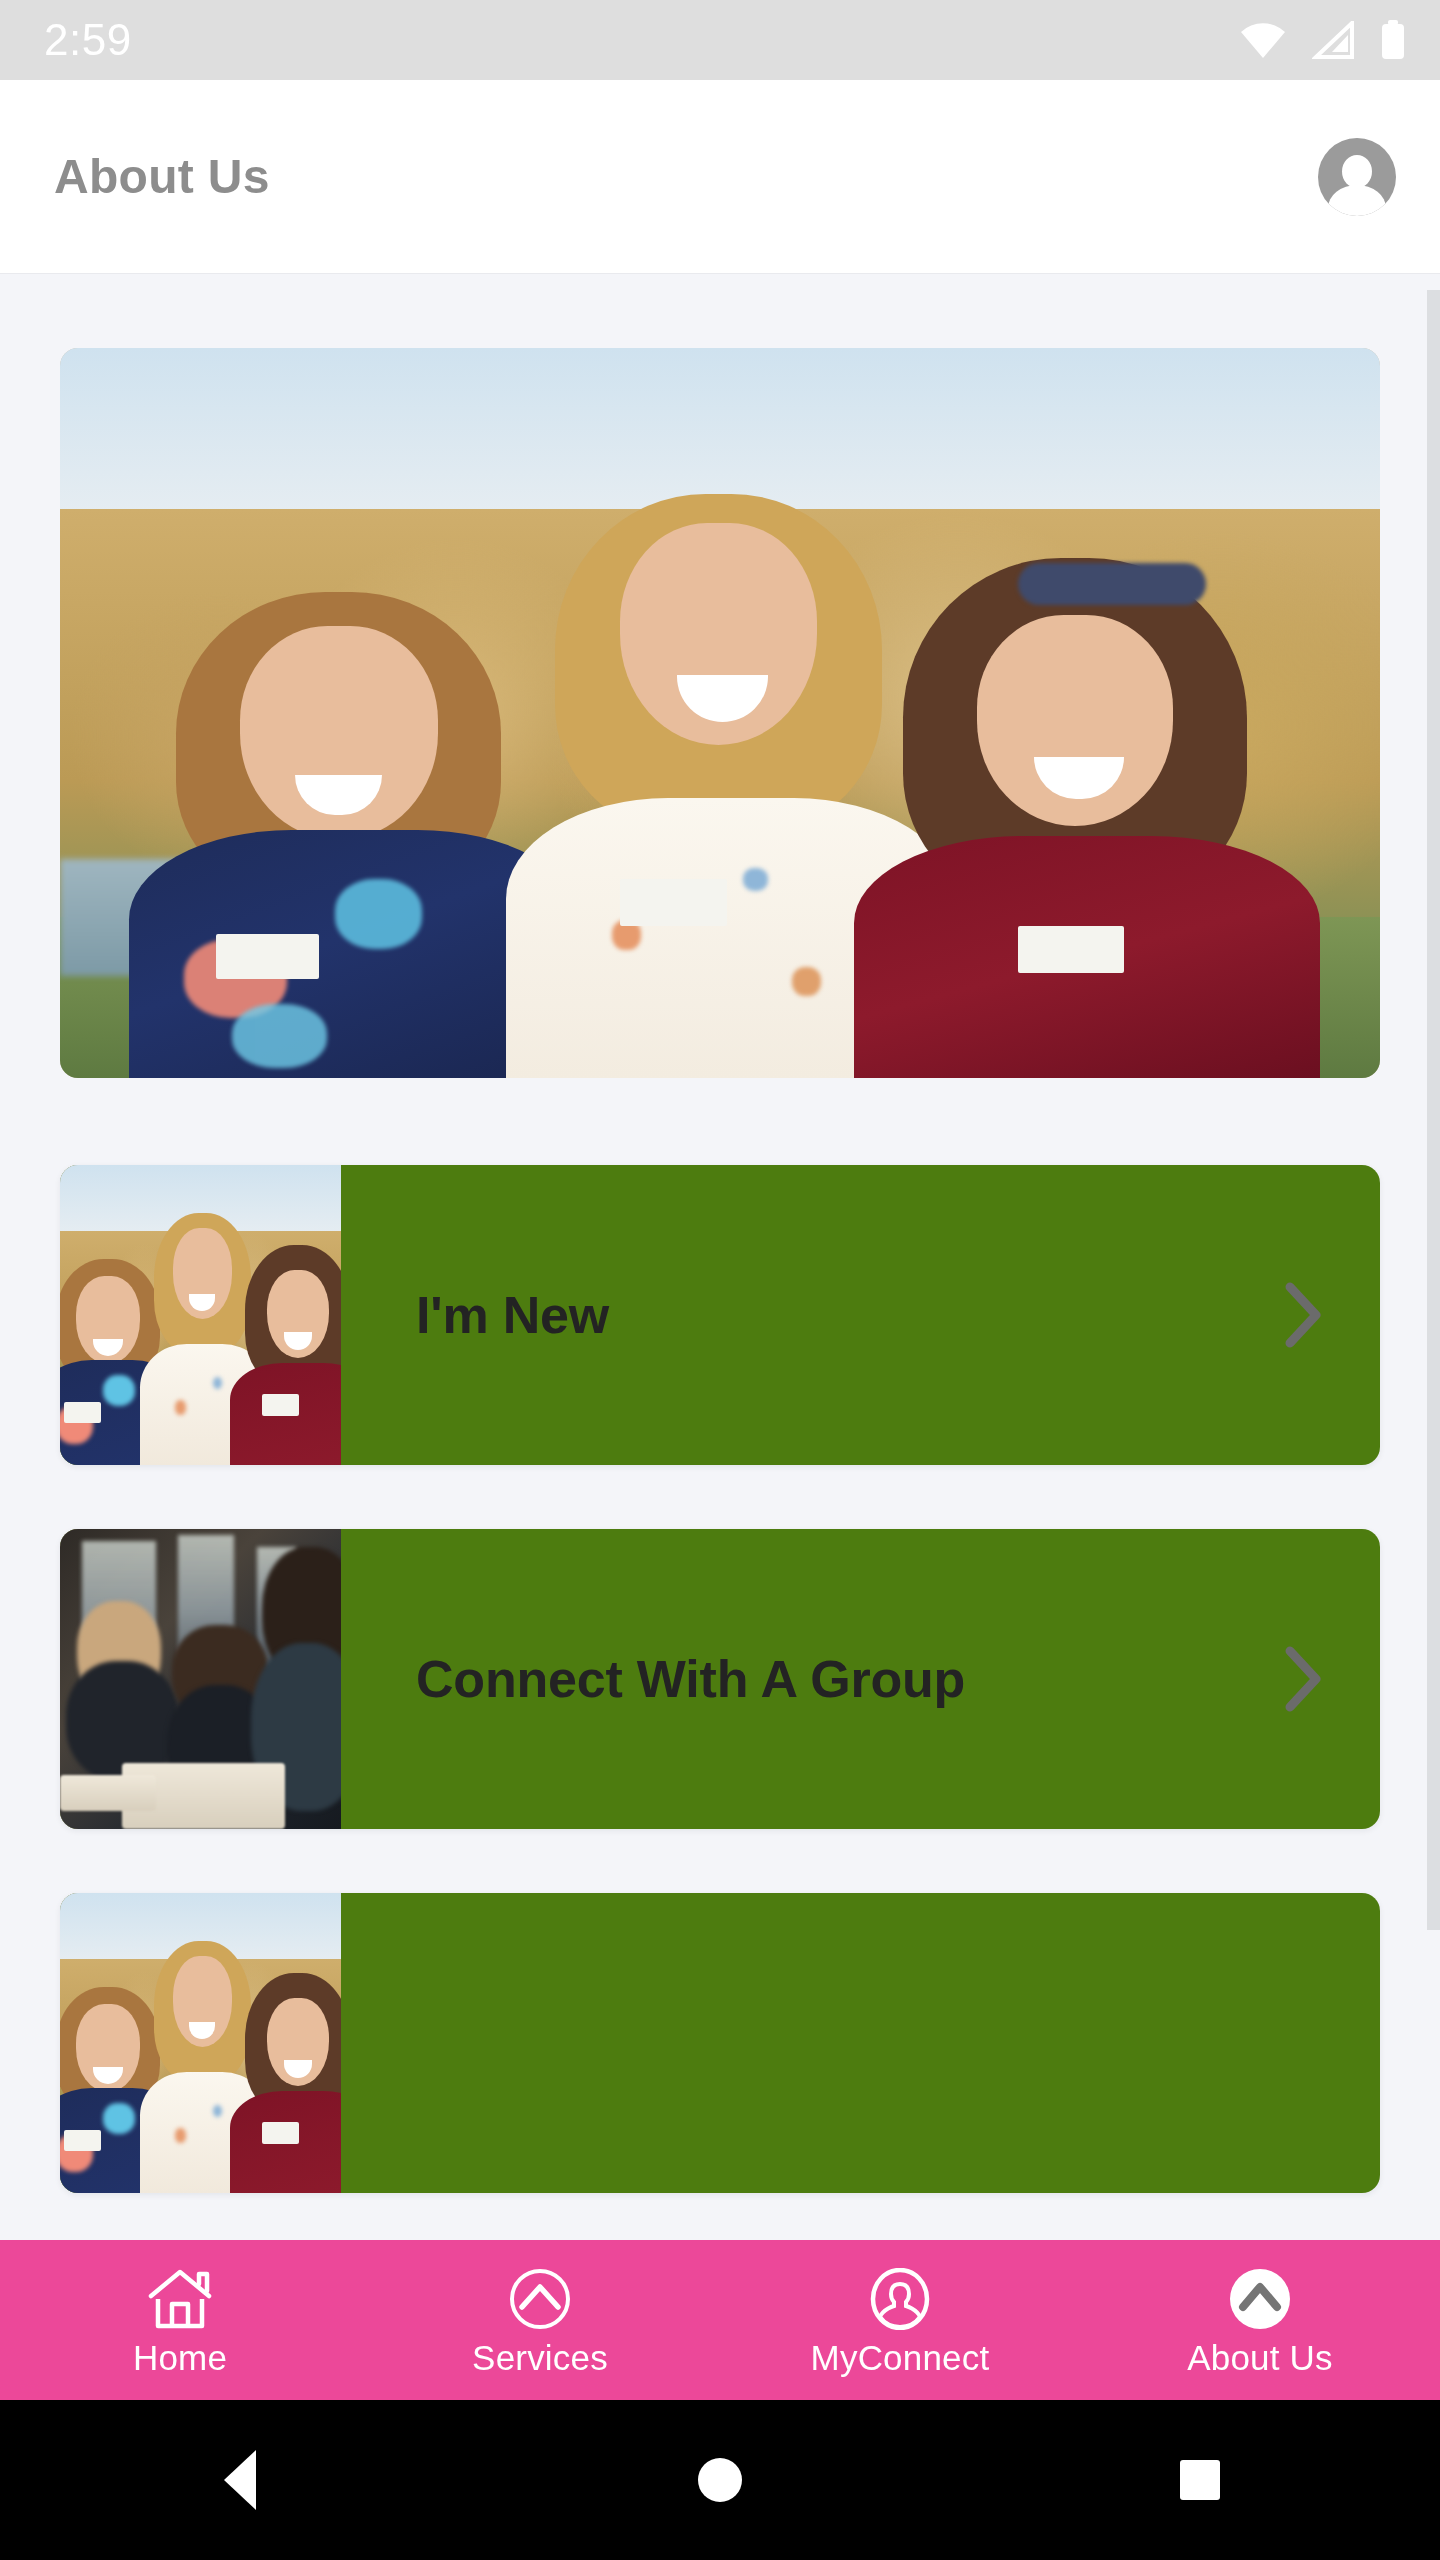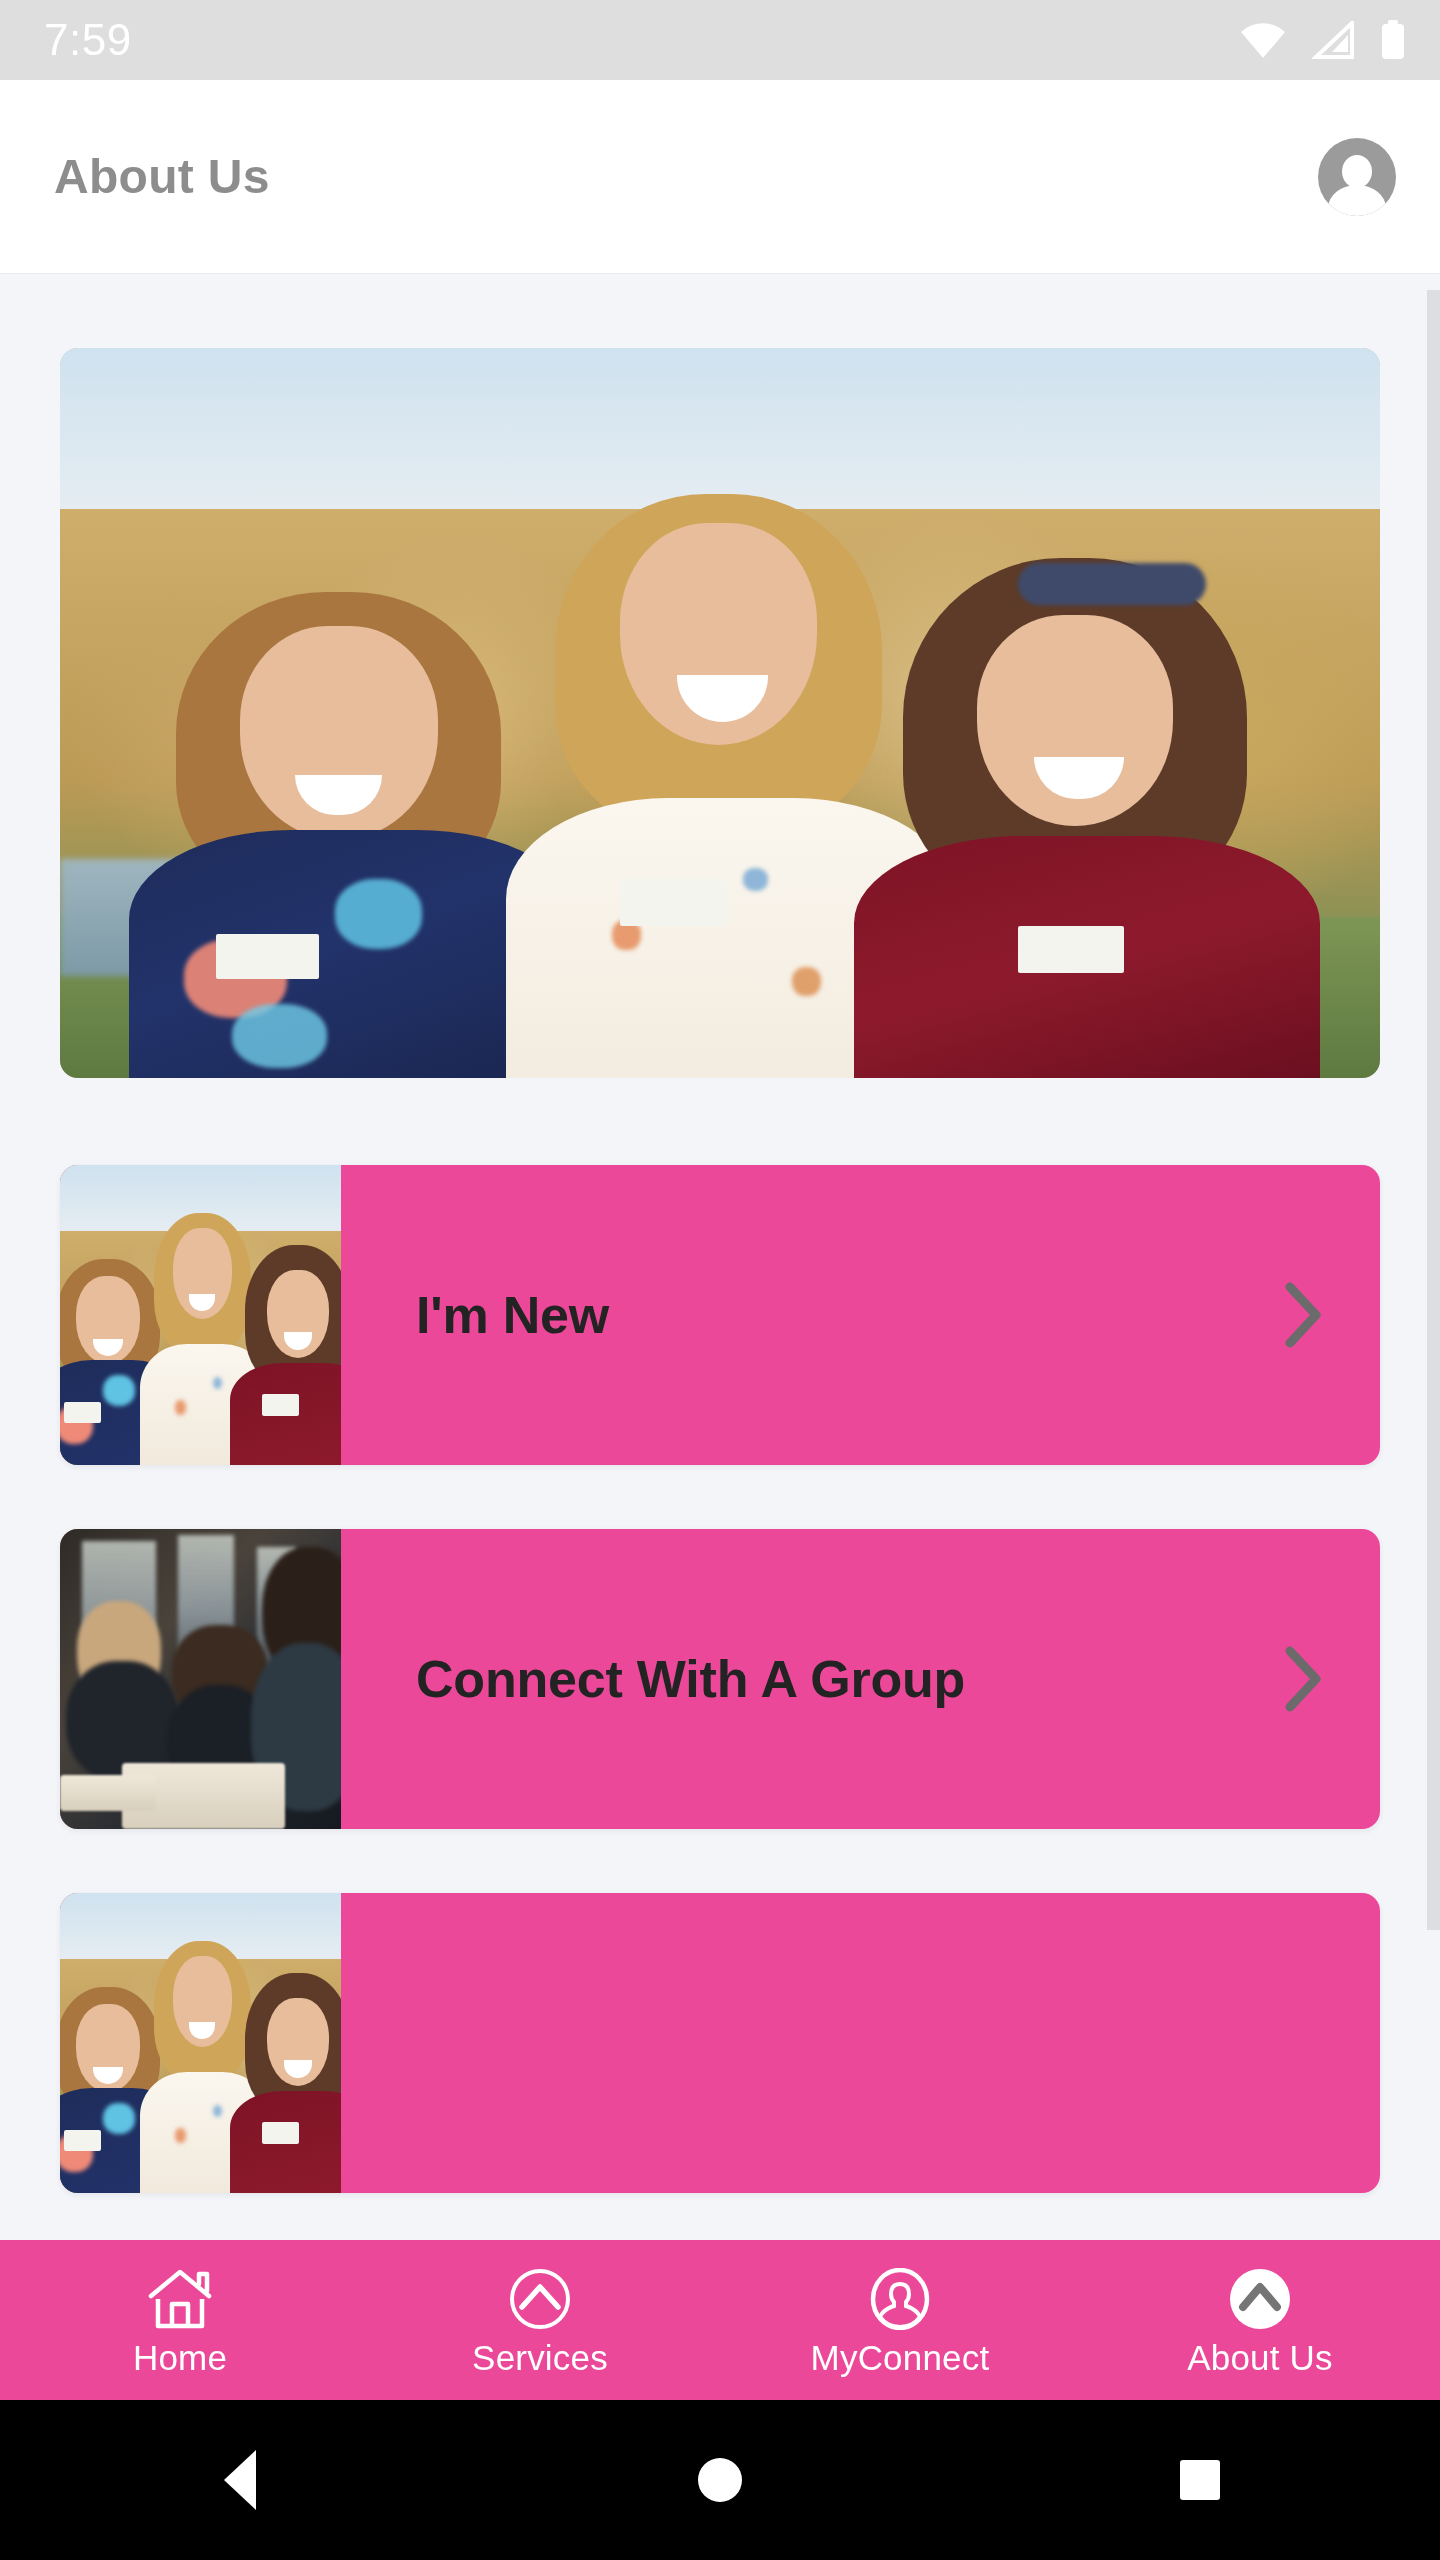--- a/index.html
+++ b/index.html
@@ -39,21 +39,21 @@
   
   .content{
     position:absolute; top:273px; left:0; width:1440px; height:1987px;
     background:#f4f5f9; overflow:hidden; z-index:10;
   }
   .hero{
     margin:75px 60px 0 60px; height:730px; border-radius:18px; overflow:hidden;
     position:relative; background:#cbbfa8;
   }
   .card{
-    margin:0 60px 64px 60px; height:300px; background:#ec4899;
+    margin:0 60px 64px 60px; height:300px; background:#4d7c0f;
     border-radius:18px; display:flex; align-items:stretch; overflow:hidden;
     box-shadow:0 2px 6px rgba(20,25,45,.07);
   }
   .card-thumb{ width:281px; flex:0 0 281px; position:relative; overflow:hidden; background:#b9ae99; }
   .card-body{ flex:1; display:flex; align-items:center; padding:0 56px 0 75px; }
   .card-title{ font-size:52px; font-weight:700; color:#232323; letter-spacing:-.2px; }
   .chev{ margin-left:auto; display:block; }
   .cards-wrap{ margin-top:87px; }
 
   
@@ -113,21 +113,21 @@
   .blob{ position:absolute; border-radius:45%; filter:blur(2px); }
   .book{ position:absolute; background:linear-gradient(180deg,#efe8da 0%,#d8cfbd 100%);
          border-radius:4px; filter:blur(1px); }
 </style>
 </head>
 <body>
 
 <div class="phone">
 
   <div class="statusbar">
-    <div class="clock">7:59</div>
+    <div class="clock">2:59</div>
     <div class="sb-right">
       <svg class="sb-icon" width="46" height="36" viewBox="0 0 46 36">
         <path d="M23 36 L1 10 A32 32 0 0 1 45 10 Z" fill="#ffffff"></path>
       </svg>
       <svg class="sb-icon" width="42" height="38" viewBox="0 0 42 38">
         <path d="M40 2 L40 36 L4 36 Z" fill="none" stroke="#ffffff" stroke-width="4"></path>
         <path d="M36 14 L36 31 L20 31 Z" fill="#ffffff"></path>
       </svg>
       <svg class="sb-icon" width="26" height="40" viewBox="0 0 26 40">
         <rect x="8" y="0" width="10" height="5" rx="2" fill="#ffffff"></rect>

